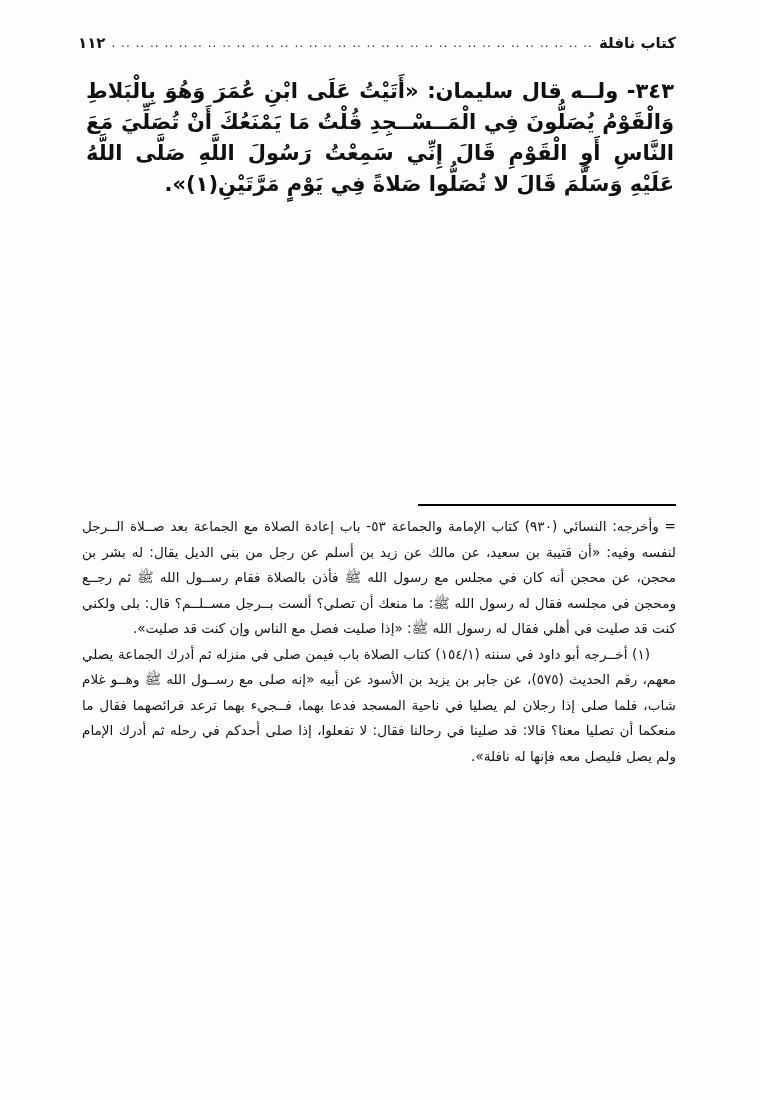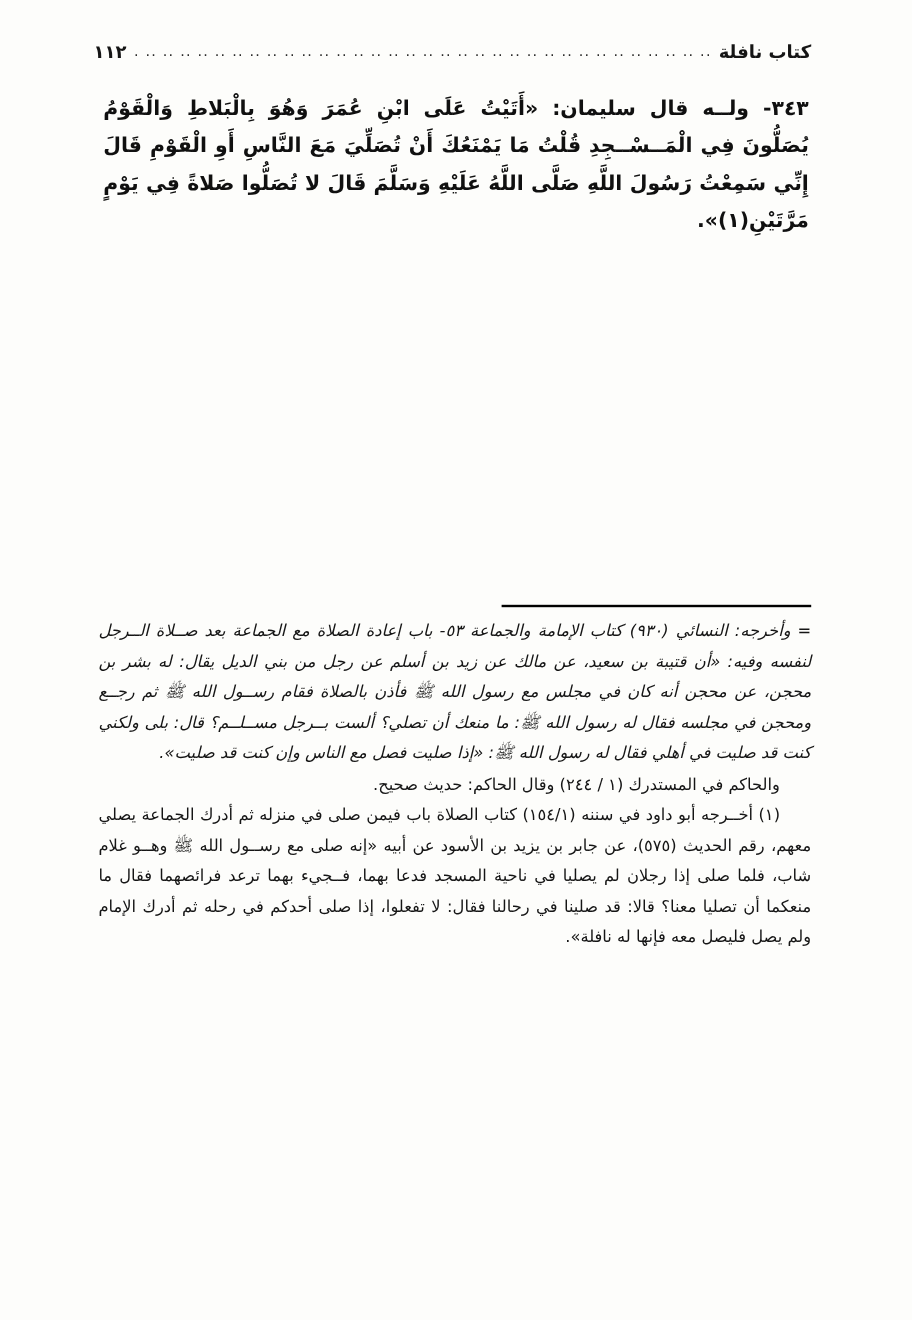--- a/index.html
+++ b/index.html
@@ -40,21 +40,21 @@
     transform: translateY(-2px);
   }
   .page-number { white-space: nowrap; }
   .hadith {
     position: absolute;
     top: 76px;
     right: 86px;
     width: 588px;
     direction: rtl;
     text-align: justify;
-    font-size: 17px;
+    font-size: 21px;
     font-weight: bold;
     line-height: 31px;
     color: #101010;
   }
   .fn-sep {
     position: absolute;
     top: 504px;
     right: 84px;
     width: 258px;
     height: 0;
@@ -65,36 +65,35 @@
     top: 514px;
     right: 84px;
     width: 594px;
     direction: rtl;
     text-align: justify;
     font-size: 13.6px;
     line-height: 25.5px;
     color: #151515;
   }
   .footnotes p { margin: 0; text-indent: 26px; }
-  .footnotes p.no-indent { text-indent: 0; font-style: italic; }
+  .footnotes p.no-indent { text-indent: 0; }
 </style>
 </head>
 <body>
 
 <div class="page">
 
   <div class="header">
     <span class="book-title">كتاب نافلة</span>
     <span class="leader-dots">.. .. .. .. .. .. .. .. .. .. .. .. .. .. .. .. .. .. .. .. .. .. .. .. .. .. .. .. .. .. .. .. .. .. .. .. .. ..</span>
     <span class="page-number">١١٢</span>
   </div>
 
   <p class="hadith">٣٤٣- ولــه قال سليمان: «أَتَيْتُ عَلَى ابْنِ عُمَرَ وَهُوَ بِالْبَلاطِ وَالْقَوْمُ يُصَلُّونَ فِي الْمَــسْــجِدِ قُلْتُ مَا يَمْنَعُكَ أَنْ تُصَلِّيَ مَعَ النَّاسِ أَوِ الْقَوْمِ قَالَ إِنِّي سَمِعْتُ رَسُولَ اللَّهِ صَلَّى اللَّهُ عَلَيْهِ وَسَلَّمَ قَالَ لا تُصَلُّوا صَلاةً فِي يَوْمٍ مَرَّتَيْنِ(١)».</p>
 
   <div class="fn-sep"></div>
 
   <div class="footnotes">
     <p class="no-indent">= وأخرجه: النسائي (٩٣٠) كتاب الإمامة والجماعة ٥٣- باب إعادة الصلاة مع الجماعة بعد صــلاة الــرجل لنفسه وفيه: «أن قتيبة بن سعيد، عن مالك عن زيد بن أسلم عن رجل من بني الديل يقال: له بشر بن محجن، عن محجن أنه كان في مجلس مع رسول الله ﷺ فأذن بالصلاة فقام رســول الله ﷺ ثم رجــع ومحجن في مجلسه فقال له رسول الله ﷺ: ما منعك أن تصلي؟ ألست بــرجل مســلــم؟ قال: بلى ولكني كنت قد صليت في أهلي فقال له رسول الله ﷺ: «إذا صليت فصل مع الناس وإن كنت قد صليت».</p>
-    <p>والحاكم في المستدرك (١ / ٢٤٤) وقال الحاكم: حديث صحيح.</p>
     <p>(١) أخــرجه أبو داود في سننه (١٥٤/١) كتاب الصلاة باب فيمن صلى في منزله ثم أدرك الجماعة يصلي معهم، رقم الحديث (٥٧٥)، عن جابر بن يزيد بن الأسود عن أبيه «إنه صلى مع رســول الله ﷺ وهــو غلام شاب، فلما صلى إذا رجلان لم يصليا في ناحية المسجد فدعا بهما، فــجيء بهما ترعد فرائصهما فقال ما منعكما أن تصليا معنا؟ قالا: قد صلينا في رحالنا فقال: لا تفعلوا، إذا صلى أحدكم في رحله ثم أدرك الإمام ولم يصل فليصل معه فإنها له نافلة».</p>
   </div>
 
 </div>
 
 </body></html>

